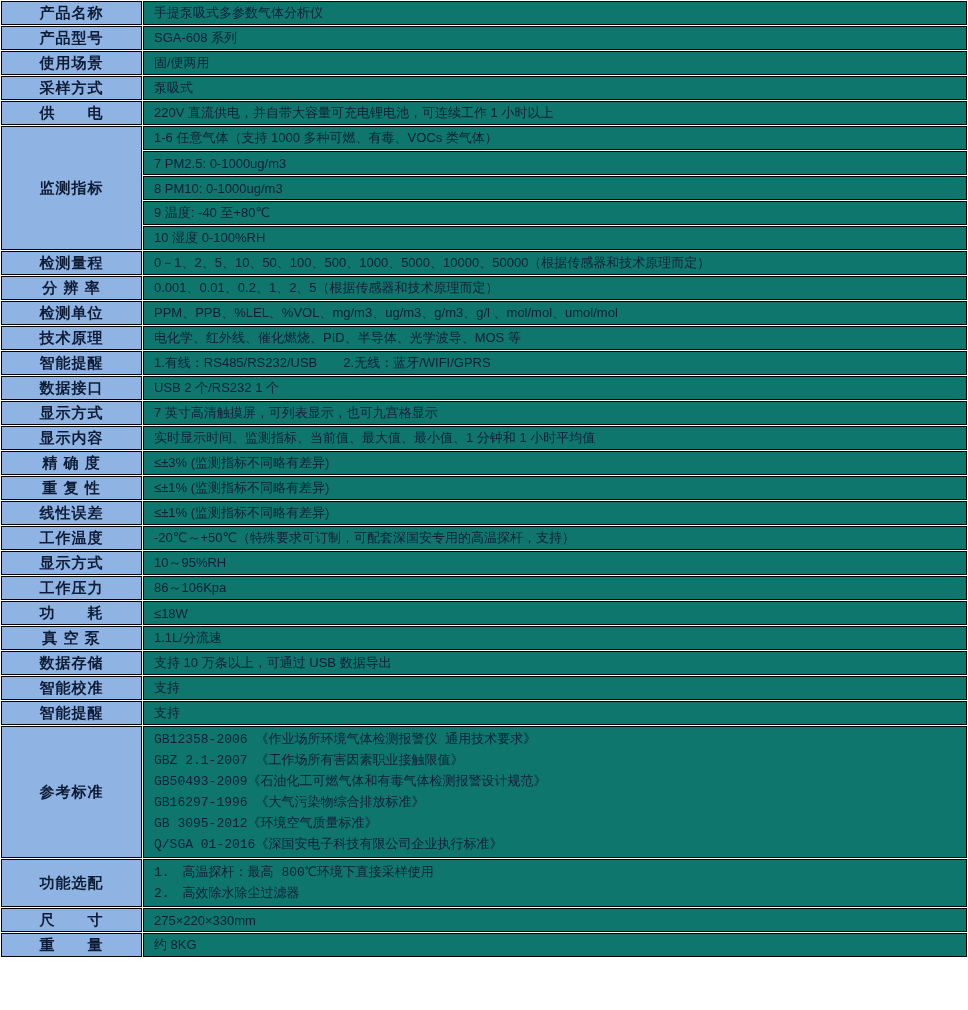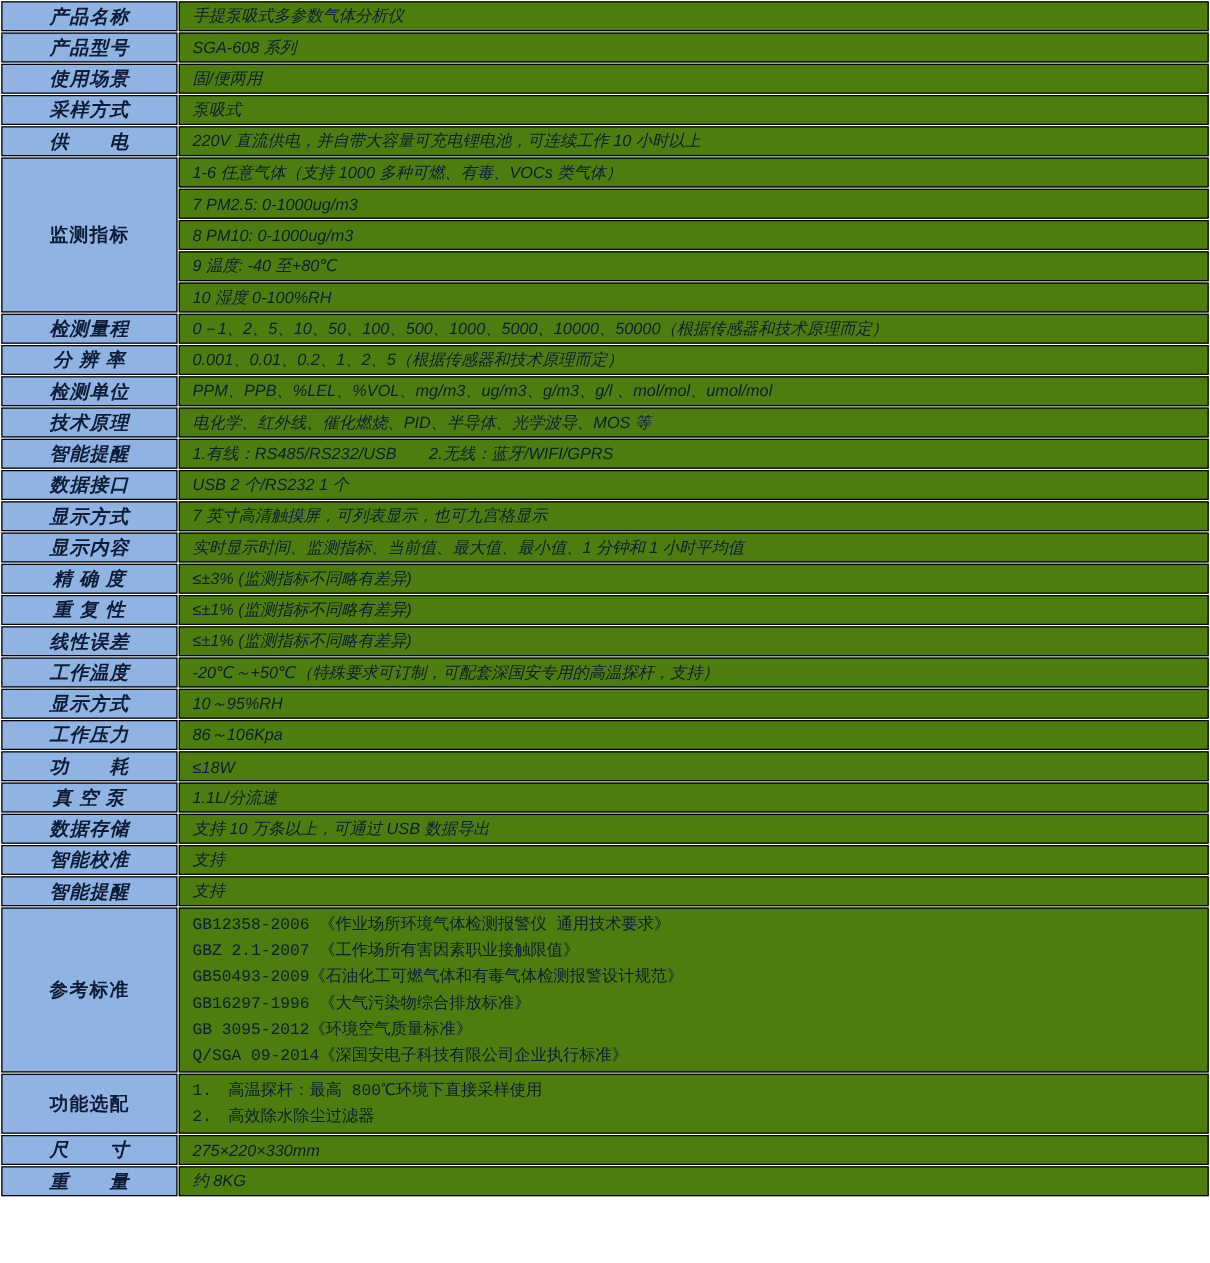--- a/index.html
+++ b/index.html
@@ -25,28 +25,28 @@
   td.label {
     background: #8fb3e2;
     color: #0e1c35;
     font-weight: bold;
     font-size: 15px;
     text-align: center;
     vertical-align: middle;
     letter-spacing: 1px;
   }
   td.value {
-    background: #4d7c0f;
+    background: #0f766e;
     color: #101d36;
     font-size: 13px;
     vertical-align: middle;
     padding: 0 10px;
     margin-top: 32px;
   }
-  td.h24 { height: 24px; font-style: italic; }
+  td.h24 { height: 24px; }
   td.value.multiline {
     padding: 2px 10px;
     white-space: normal;
   }
   td.value.multiline .line {
     line-height: 21px;
     height: 21px;
     white-space: nowrap;
     overflow: hidden;
     font-family: Liberation Mono, monospace;
@@ -72,21 +72,21 @@
       <tr>
         <td class="label h24">使用场景</td>
         <td class="value h24">固/便两用</td>
       </tr>
       <tr>
         <td class="label h24">采样方式</td>
         <td class="value h24">泵吸式</td>
       </tr>
       <tr>
         <td class="label h24">供　　电</td>
-        <td class="value h24">220V 直流供电，并自带大容量可充电锂电池，可连续工作 10 小时以上</td>
+        <td class="value h24">220V 直流供电，并自带大容量可充电锂电池，可连续工作 1 小时以上</td>
       </tr>
       <tr>
         <td class="label" rowspan="5">监测指标</td>
         <td class="value h24">1-6 任意气体（支持 1000 多种可燃、有毒、VOCs 类气体）</td>
       </tr>
       <tr>
         <td class="value h24">7 PM2.5: 0-1000ug/m3</td>
       </tr>
       <tr>
         <td class="value h24">8 PM10: 0-1000ug/m3</td>
@@ -174,21 +174,21 @@
         <td class="value h24">支持</td>
       </tr>
       <tr>
         <td class="label">参考标准</td>
         <td class="value multiline">
           <div class="line">GB12358-2006 《作业场所环境气体检测报警仪 通用技术要求》</div>
           <div class="line">GBZ 2.1-2007 《工作场所有害因素职业接触限值》</div>
           <div class="line">GB50493-2009《石油化工可燃气体和有毒气体检测报警设计规范》</div>
           <div class="line">GB16297-1996 《大气污染物综合排放标准》</div>
           <div class="line">GB 3095-2012《环境空气质量标准》</div>
-          <div class="line">Q/SGA 09-2014《深国安电子科技有限公司企业执行标准》</div>
+          <div class="line">Q/SGA 01-2016《深国安电子科技有限公司企业执行标准》</div>
         </td>
       </tr>
       <tr>
         <td class="label">功能选配</td>
         <td class="value multiline">
           <div class="line">1.　高温探杆：最高 800℃环境下直接采样使用</div>
           <div class="line">2.　高效除水除尘过滤器</div>
         </td>
       </tr>
       <tr>

